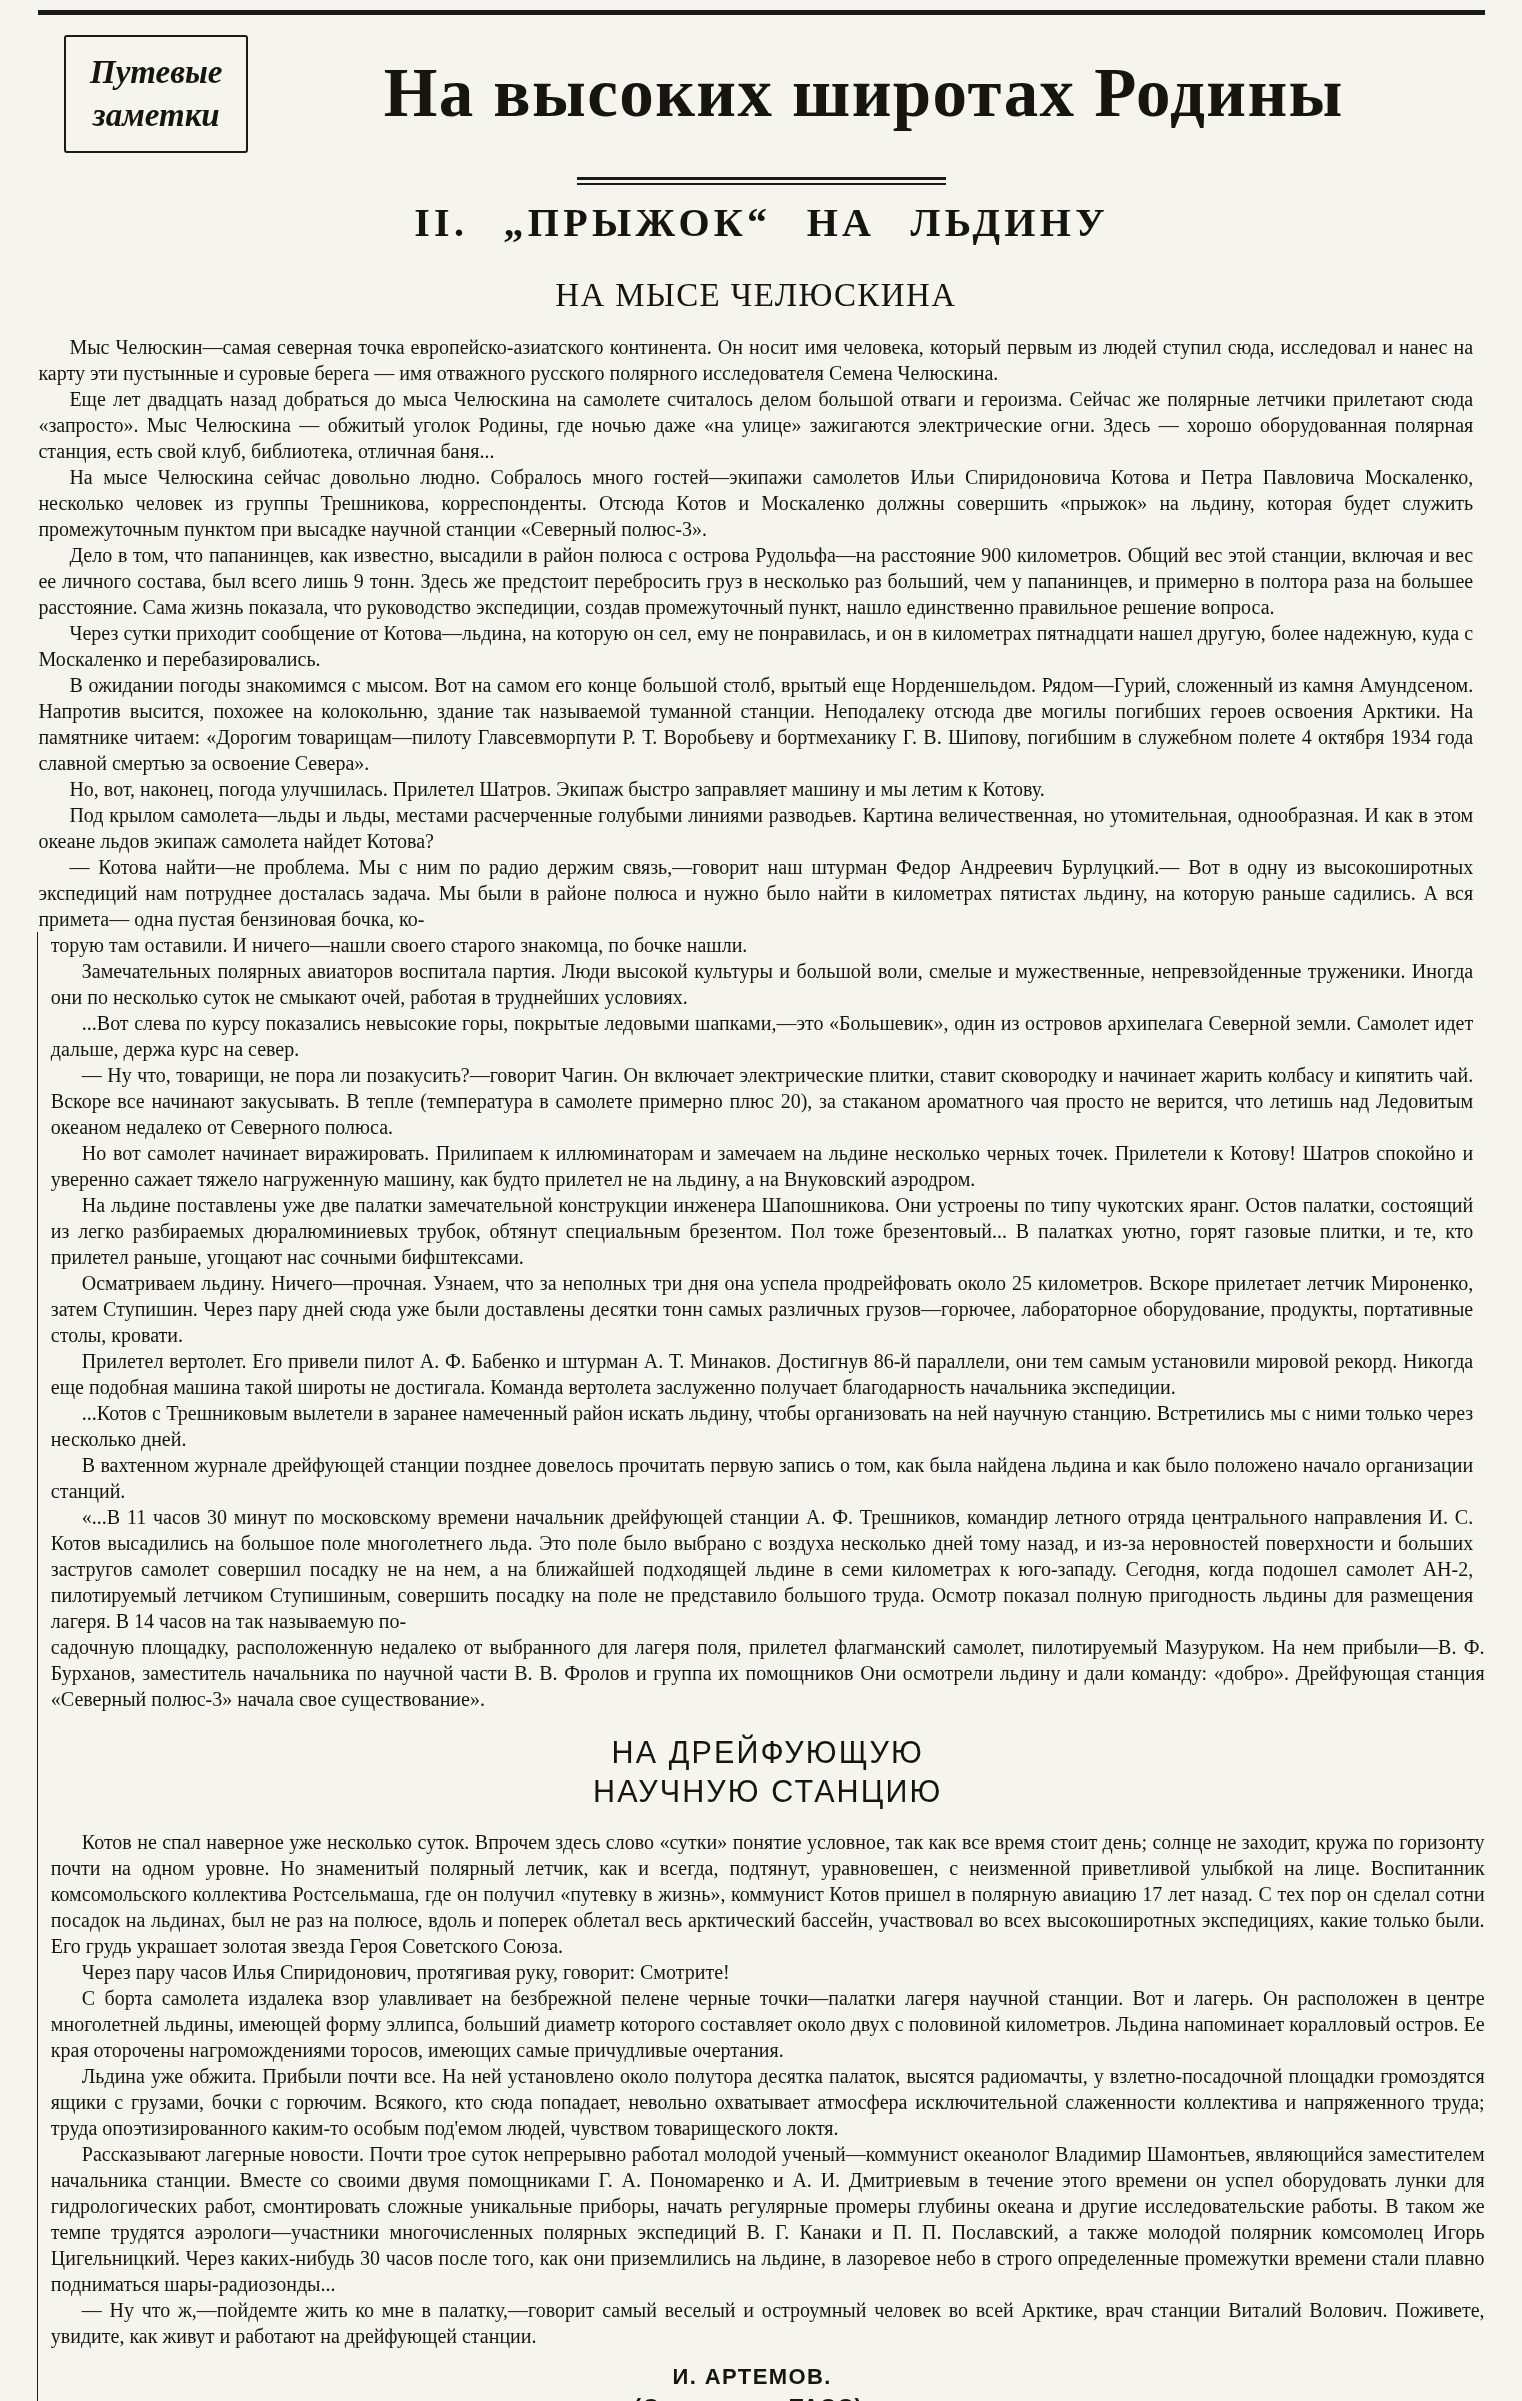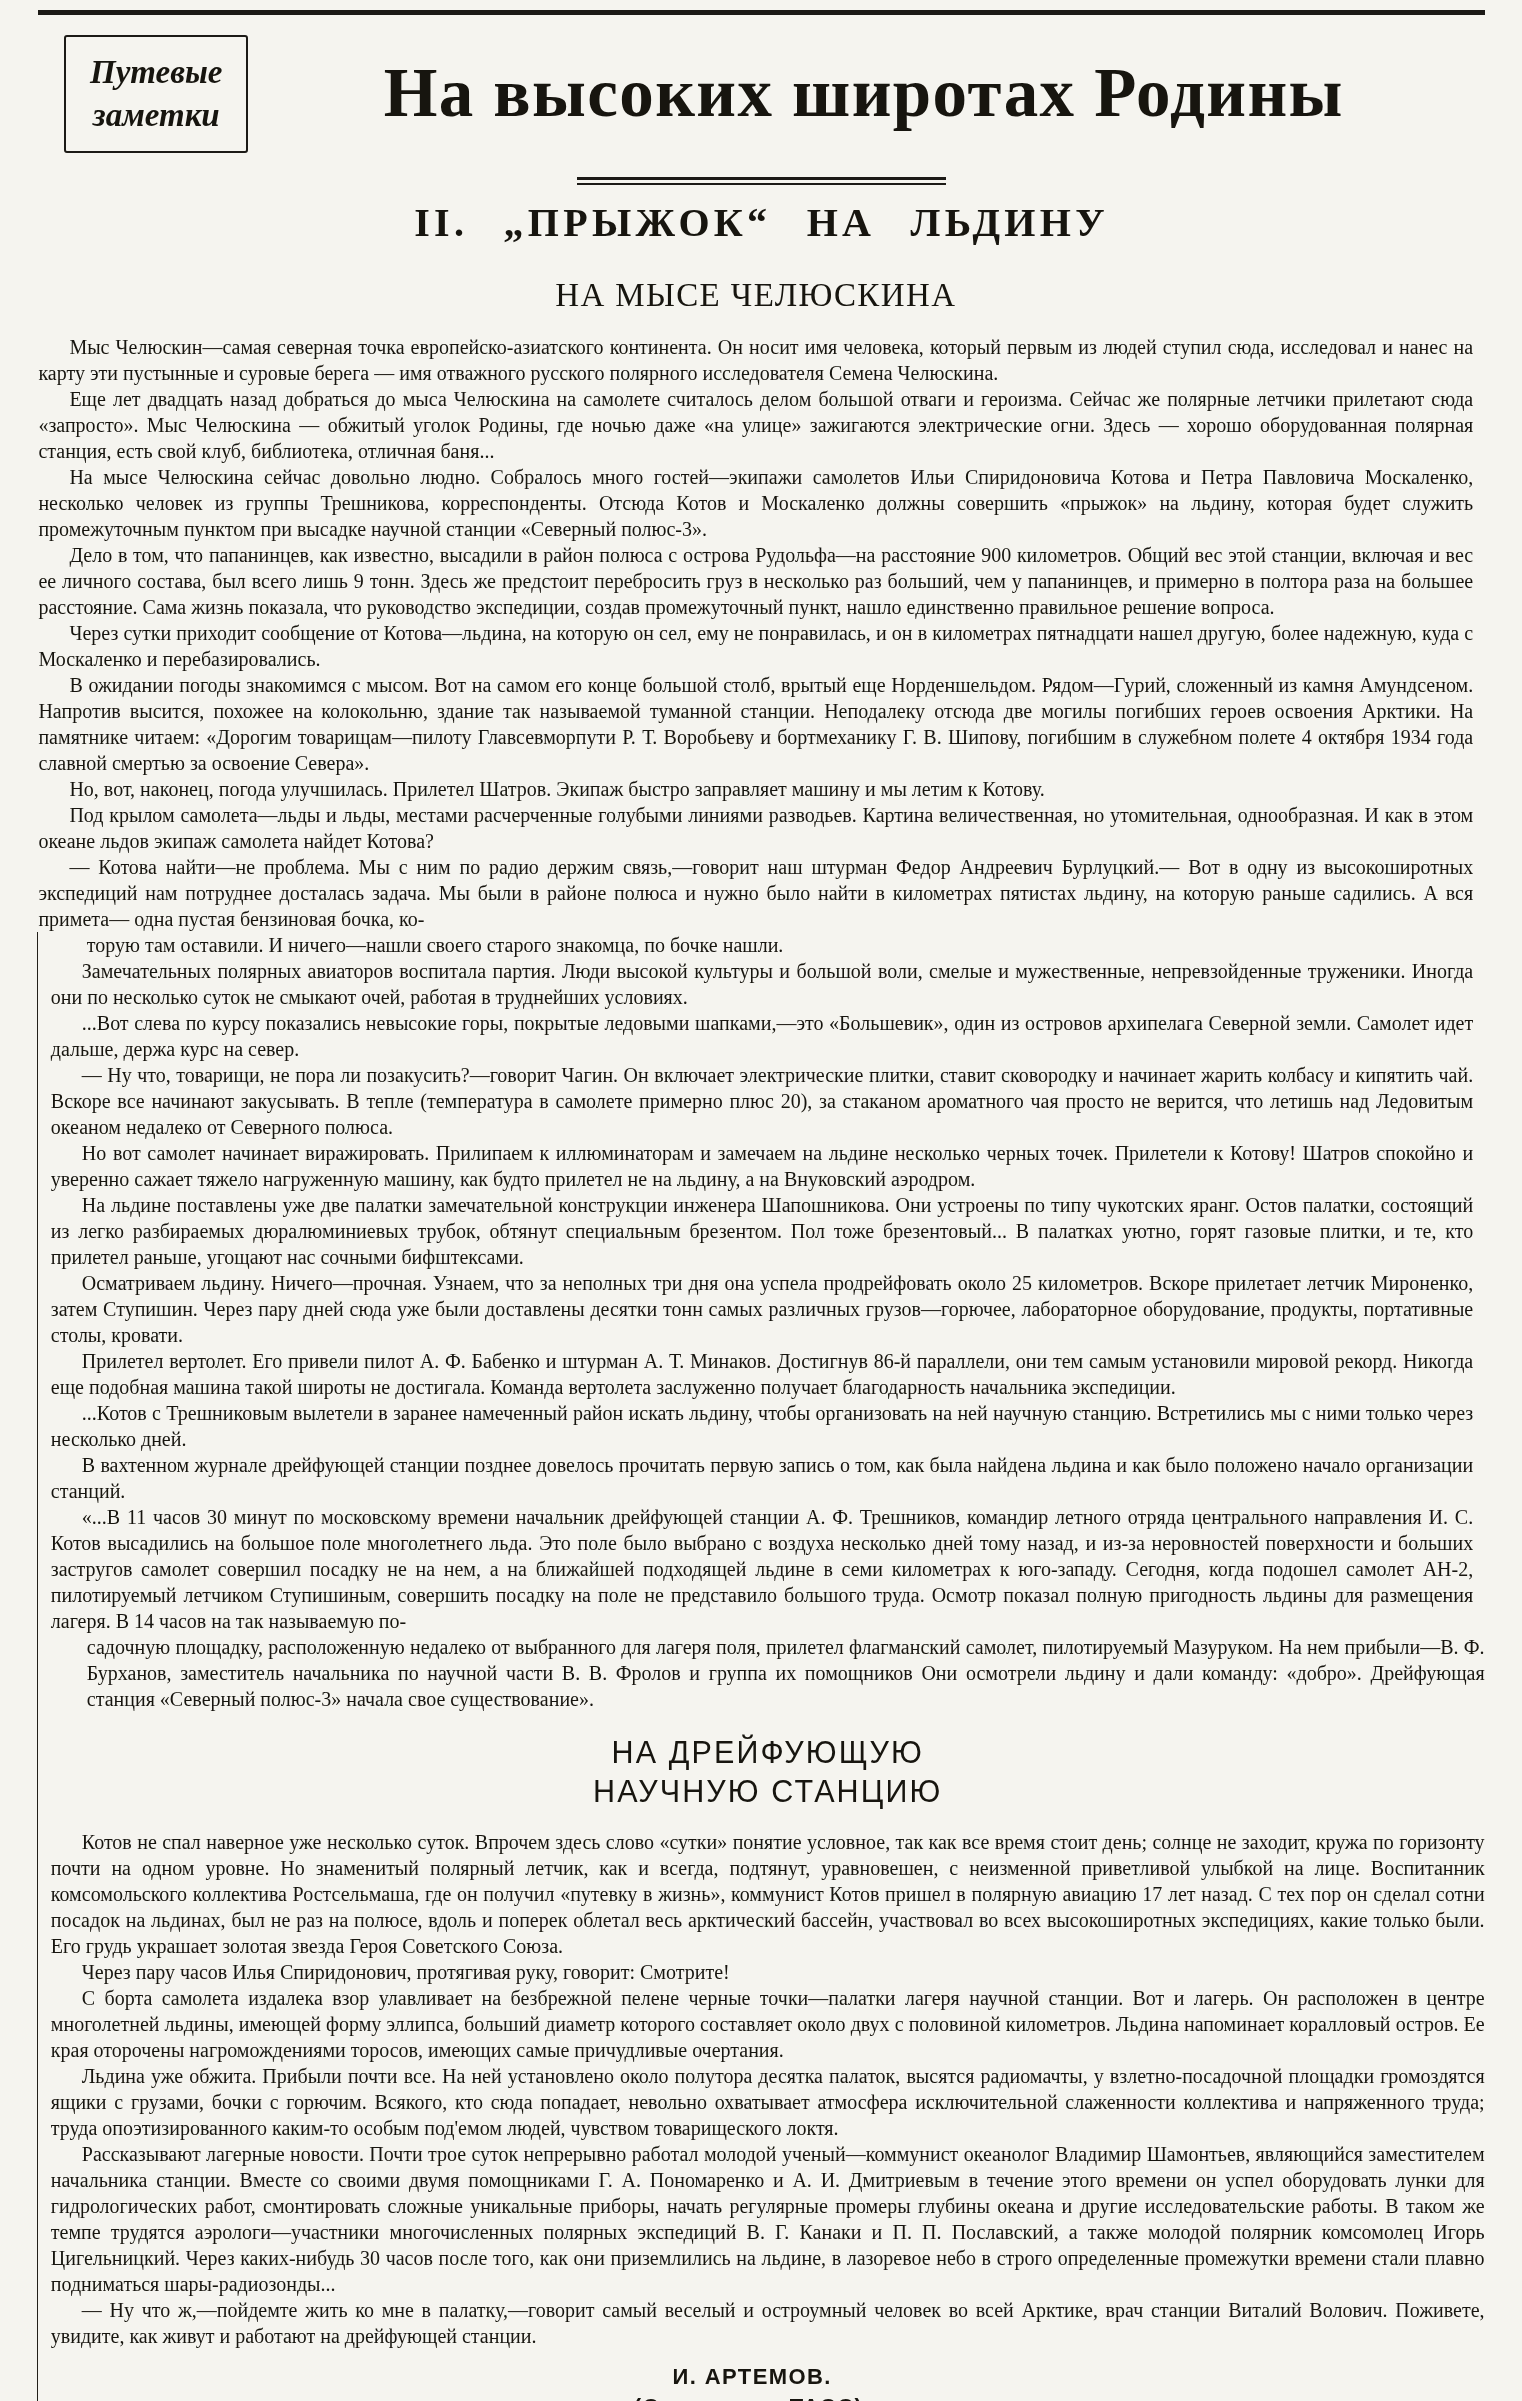--- a/index.html
+++ b/index.html
@@ -77,21 +77,21 @@
     text-align: justify;
     hyphens: auto;
   }
   .col:first-child { padding-left: 1.4px; }
   .col:last-child { padding-right: 1.4px; }
   .col + .col { border-left: 1.4px solid #23201a; }
   .para {
     margin: 0;
     text-indent: 31px;
   }
-  .para.cont { text-indent: 0; margin-left: 36px; }
+  .para.cont { text-indent: 0; }
   .section-heading {
     font-family: "Liberation Sans", "DejaVu Sans", sans-serif;
     font-weight: normal;
     font-size: 30.5px;
     line-height: 1.3;
     letter-spacing: 2.1px;
     text-align: center;
     max-width: 384px;
     margin: 21px auto 17px auto;
   }

